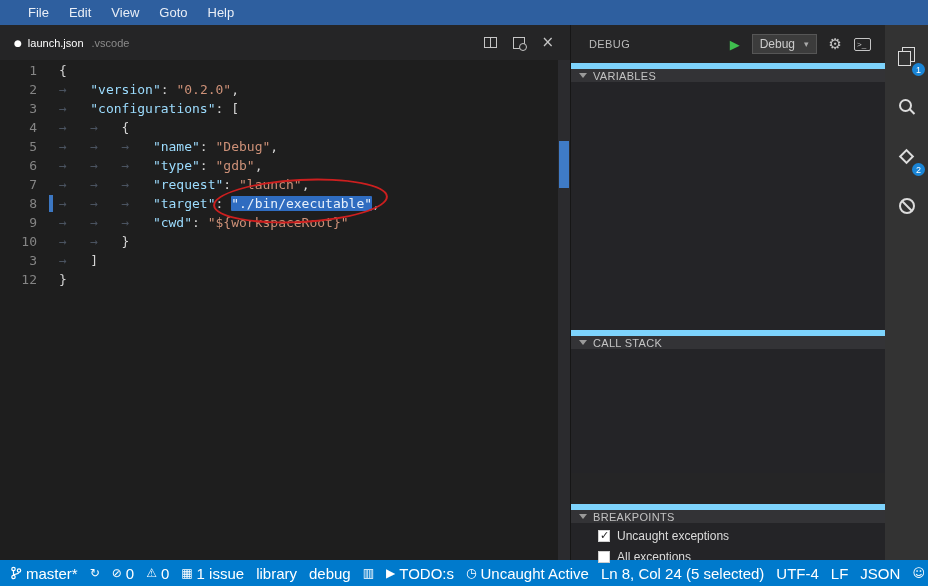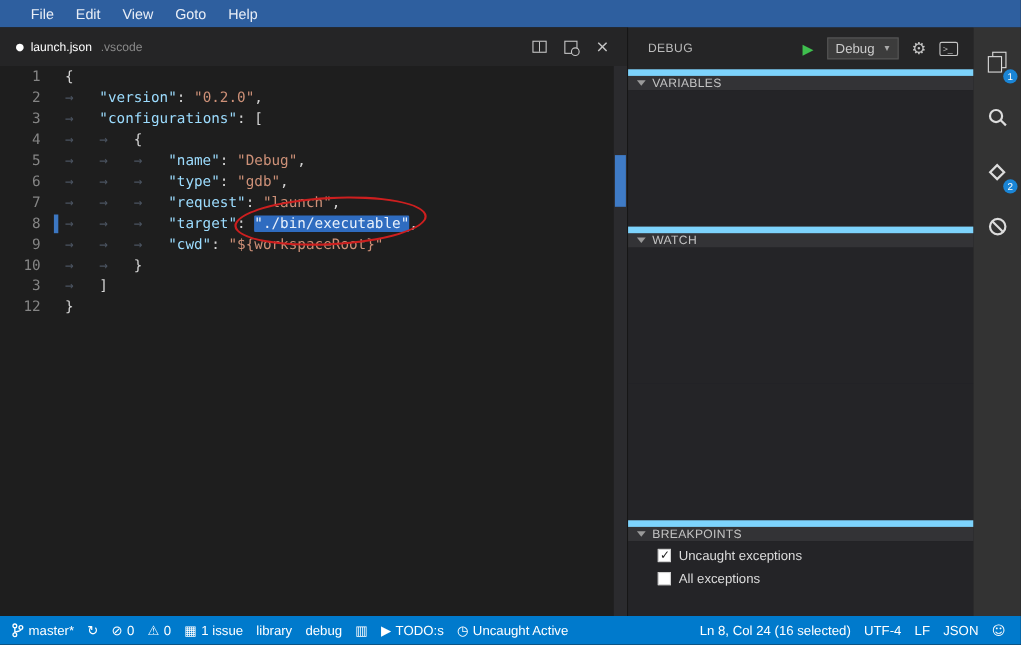--- a/index.html
+++ b/index.html
@@ -57,21 +57,21 @@
     font-size:8px; line-height:11px; padding-left:2px; }
   .icon-console::after { content:">_"; }
 
   .dbg-sections { flex:1; display:flex; flex-direction:column; min-height:0; }
   .dbg-sec { display:flex; flex-direction:column; }
   .sec-header { height:19px; flex:0 0 19px; background:#333336; display:flex; align-items:center;
     padding-left:8px; gap:6px; border-top:6px solid #7dd3fc; cursor:pointer; }
   .tri { width:0; height:0; border-left:4px solid transparent; border-right:4px solid transparent; border-top:5px solid #9a9a9a; }
   .sec-label { color:#c3c3c3; font-size:11px; letter-spacing:0.3px; }
   .sec-body { height:124px; background:#242427; }
-  .sec-bp { flex:1; min-height:0; }
+  .sec-bp { flex:1; min-height:0;margin-top:31px; }
   .sec-bp .sec-body { height:auto; flex:1; padding-top:2px; }
   .bp-row { display:flex; align-items:center; gap:7px; height:21px; padding-left:27px; }
   .cb { width:12px; height:12px; background:#ffffff; border:1px solid #d0d0d0; position:relative; cursor:pointer; }
   .cb.checked::after { content:"✓"; position:absolute; left:1px; top:-2px; font-size:11px; color:#222;
     font-weight:bold; font-family:"DejaVu Sans", sans-serif; }
   .bp-label { color:#dcdcdc; font-size:12px; }
 
   
   .activity-bar { width:43px; flex:0 0 43px; background:#333333; display:flex; flex-direction:column;
     align-items:center; padding-top:6px; }
@@ -88,21 +88,21 @@
   .badge { position:absolute; right:3px; bottom:5px; min-width:13px; height:13px; border-radius:7px;
     background:#1a85d6; color:#ffffff; font-size:9px; display:flex; align-items:center; justify-content:center; padding:0 2px; }
 
   
   .statusbar { height:26px; flex:0 0 26px; background:#007acc; display:flex; align-items:center;
     padding:0 8px 0 4px; color:#ffffff; }
   .sb-left, .sb-right { display:flex; align-items:center; height:100%; }
   .sb-right { margin-left:auto; }
   .sb-item { display:flex; align-items:center; gap:4px; padding:0 6px; height:100%; font-size:12px; cursor:pointer; }
   .sb-icon { font-family:"DejaVu Sans", sans-serif; font-size:12px; display:flex; align-items:center; line-height:1; }
-  .sb-label { font-size:12px; white-space:nowrap; }
+  .sb-label { font-size:15px; white-space:nowrap; }
 
   
   .red-ellipse { position:absolute; left:213px; top:179px; width:175px; height:44px;
     border:2px solid #cd1f1f; border-radius:50%; transform:rotate(-3deg); z-index:5; pointer-events:none; }
 </style>
 </head>
 <body>
 
 <div class="app">
   <div class="menubar" id="menubar">
@@ -198,27 +198,27 @@
       </div>
       <div class="dbg-sections" id="dbg-sections">
           <div class="dbg-sec">
             <div class="sec-header">
               <span class="tri"></span>
               <span class="sec-label">VARIABLES</span>
             </div>
             <div class="sec-body"></div>
           </div>
           <div class="dbg-sec">
+            <div class="sec-body"></div>
+          </div>
+          <div class="dbg-sec">
             <div class="sec-header">
               <span class="tri"></span>
-              <span class="sec-label">WATCH</span>
+              <span class="sec-label">CALL STACK</span>
             </div>
-            <div class="sec-body"></div>
-          </div>
-          <div class="dbg-sec">
             <div class="sec-body"></div>
           </div>
           <div class="dbg-sec sec-bp">
             <div class="sec-header">
               <span class="tri"></span>
               <span class="sec-label">BREAKPOINTS</span>
             </div>
             <div class="sec-body">
               <div class="bp-row">
                 <span class="cb checked"></span>
@@ -292,21 +292,21 @@
           <span class="sb-icon">▶</span>
           <span class="sb-label">TODO:s</span>
         </span>
         <span class="sb-item">
           <span class="sb-icon">◷</span>
           <span class="sb-label">Uncaught Active</span>
         </span>
       </div>
     <div class="sb-right" id="sb-right">
         <span class="sb-item">
-          <span class="sb-label">Ln 8, Col 24 (16 selected)</span>
+          <span class="sb-label">Ln 8, Col 24 (5 selected)</span>
         </span>
         <span class="sb-item">
           <span class="sb-label">UTF-4</span>
         </span>
         <span class="sb-item">
           <span class="sb-label">LF</span>
         </span>
         <span class="sb-item">
           <span class="sb-label">JSON</span>
         </span>

